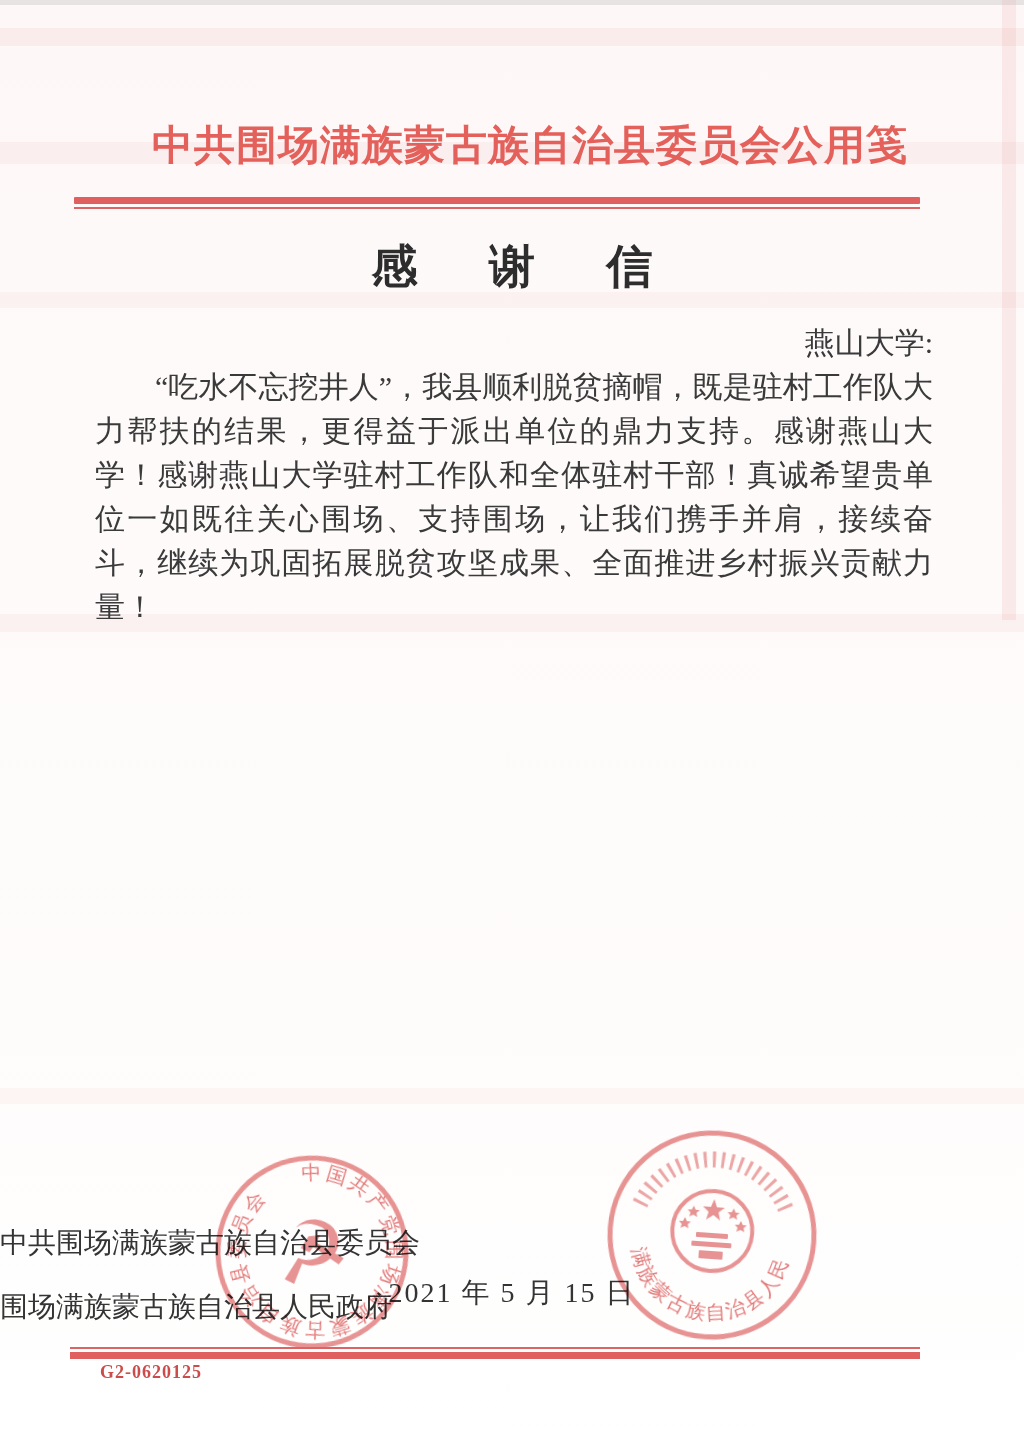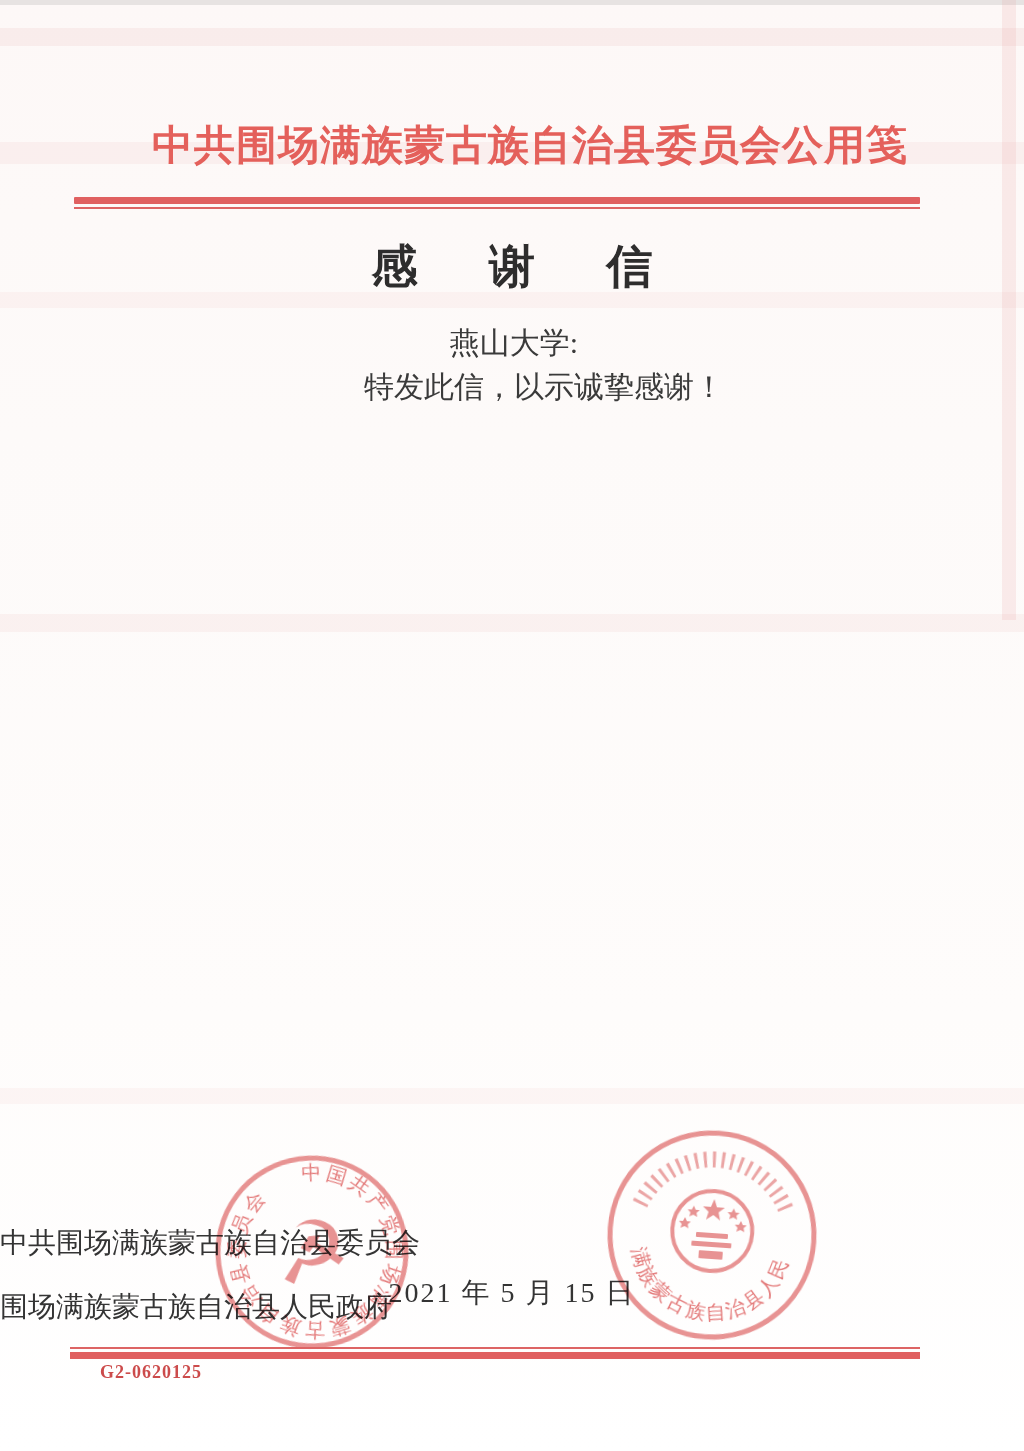--- a/index.html
+++ b/index.html
@@ -38,21 +38,21 @@
     font-size:46px;letter-spacing:30px;padding-left:30px;box-sizing:border-box;
     white-space:nowrap;
   }
 
   .letter-body{
     position:absolute;top:321px;left:95px;width:838px;
     font-size:30px;line-height:44px;color:#3a3a3a;
   }
   .letter-body p{margin:0;text-align:justify;text-justify:inter-ideograph;}
   .letter-body p.indent{text-indent:2em;}
-  .letter-body p.no-justify{text-align:center;}
+  .letter-body p.no-justify{text-align:right;}
 
   .sig-row{
     position:absolute;top:1224px;left:0;width:1024px;
     display:flex;justify-content:center;gap:26px;
     font-size:28px;color:#343434;white-space:nowrap;flex-direction:column;
   }
   .date-row{
     position:absolute;top:1274px;left:0;width:1024px;
     text-align:center;font-size:28px;color:#343434;letter-spacing:2px;
   }
@@ -89,21 +89,21 @@
   <div class="header-rule">
     <div class="thick"></div>
     <div class="gap"></div>
     <div class="thin"></div>
   </div>
 
   <div class="doc-title">感 谢 信</div>
 
   <div class="letter-body">
     <p class="no-justify">燕山大学:</p>
-    <p class="indent no-justify">特发此信，以示诚挚感谢！</p>
+    <p class="indent">“吃水不忘挖井人”，我县顺利脱贫摘帽，既是驻村工作队大力帮扶的结果，更得益于派出单位的鼎力支持。感谢燕山大学！感谢燕山大学驻村工作队和全体驻村干部！真诚希望贵单位一如既往关心围场、支持围场，让我们携手并肩，接续奋斗，继续为巩固拓展脱贫攻坚成果、全面推进乡村振兴贡献力量！</p>
   </div>
 
   <div class="sig-row">
     <span>中共围场满族蒙古族自治县委员会</span>
     <span>围场满族蒙古族自治县人民政府</span>
   </div>
 
   <div class="date-row">2021 年 5 月 15 日</div>
 
   <svg class="seal seal-left" viewBox="0 0 198 198">

